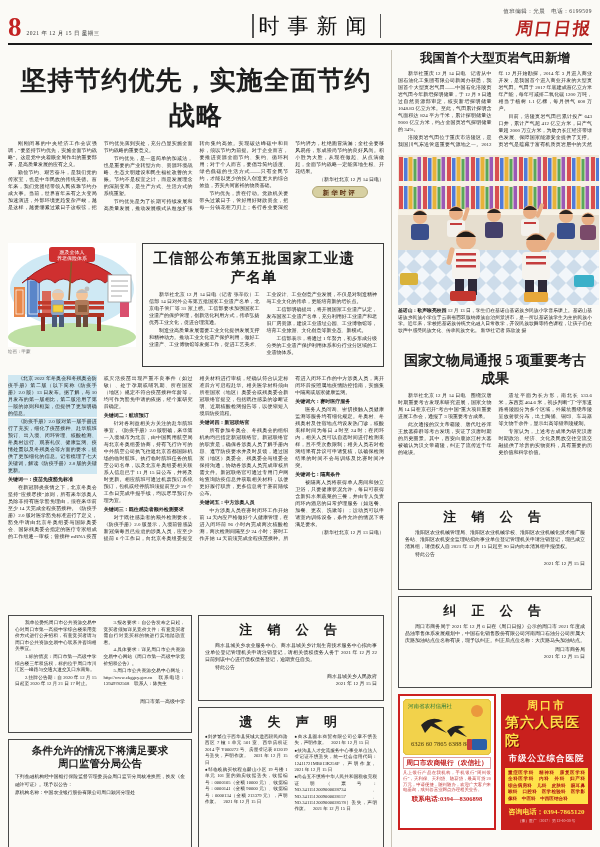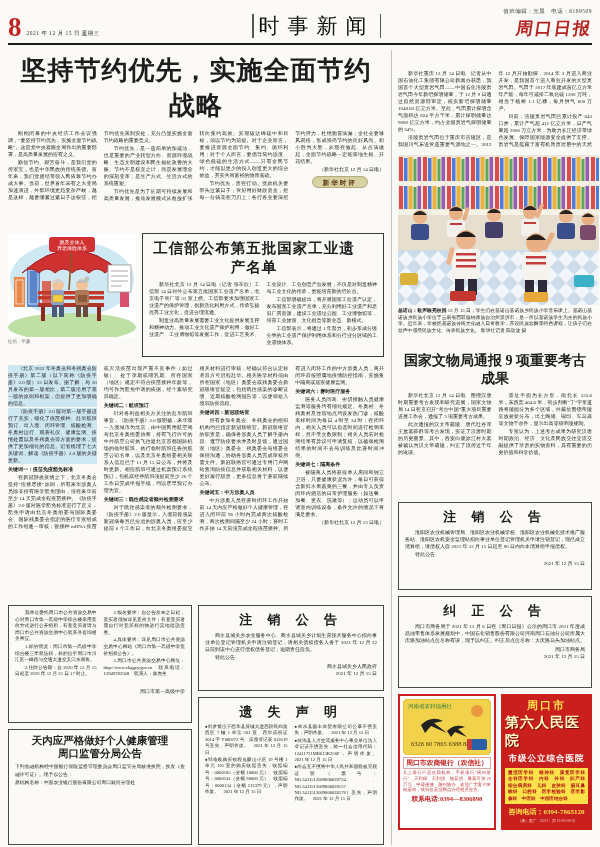--- a/index.html
+++ b/index.html
@@ -20,21 +20,21 @@
   
   .main{display:flex;gap:7px;margin-top:5px;}
   .lcol{width:376px;flex:none;}
   .rcol{flex:1;border-left:1px solid #c9c4b8;padding-left:6px;min-width:0;}
   .tiny{font-size:5px;line-height:7px;text-align:justify;}
   .tiny .para{text-indent:10px;margin:0 0 1px 0;}
   .cols4{column-count:4;column-gap:7px;overflow:hidden;}
   .cols2{column-count:2;column-gap:7px;overflow:hidden;}
   .src{ text-align:right;font-size:5px;margin:1px 0;}
   
-  .lead-title{font-size:26px;font-weight:bold;text-align:center;letter-spacing:1px;margin:3px 0 7px 0;}
+  .lead-title{font-size:26px;font-weight:bold;text-align:center;letter-spacing:1px;margin:13px 0 7px 0;}
   .lead-body{height:96px;}
   .badge{width:fit-content;margin:3px auto 0 auto;background:#d7d0a2;border:1px solid #b3a97a;border-radius:7px;
          font-size:6.5px;font-weight:bold;color:#5d3214;padding:1.5px 10px;letter-spacing:2px;}
   
   .midrow{display:flex;gap:6px;margin-top:7px;height:124px;}
   .cartoon{width:128px;flex:none;}
   .cartoon svg{display:block;background:#fff;}
   .cartoon-cap{font-size:4.5px;color:#777;margin-top:2px;}
   .ind-box{flex:1;border:1.5px solid #3c3c3c;padding:4px 6px;box-sizing:border-box;min-width:0;}
   .ind-title{font-size:14.5px;font-weight:bold;text-align:center;letter-spacing:1px;margin:1px 18px 4px 0;}
@@ -71,21 +71,21 @@
   .rnbox{border:1.5px solid #4a4a4a;padding:4px 6px;margin-top:6px;background:#fbfaf6;}
   
   .ads{display:flex;gap:5px;margin-top:6px;height:136px;}
   .ad-bank{width:98px;flex:none;border:2px solid #cc2020;background:#fff;padding:3px;box-sizing:border-box;
            display:flex;flex-direction:column;align-items:center;}
   .bank-name{color:#c21f1f;font-weight:bold;font-size:6.8px;margin:2px 0 1px;border:1px solid #e0a0a0;padding:0 2px;}
   .bank-pitch{color:#c23a3a;font-size:4.4px;line-height:5.8px;text-align:justify;}
   .bank-phone{color:#c21f1f;font-weight:bold;font-size:6.5px;margin-top:2px;}
   .ad-hosp{flex:1;background:#c9201d;padding:4px 4px;box-sizing:border-box;display:flex;flex-direction:column;align-items:center;min-width:0;}
   .hosp-l1{color:#ffe24a;font-size:11px;font-weight:bold;letter-spacing:2px;}
-  .hosp-l2{color:#fef9c3;font-size:14px;font-weight:bold;letter-spacing:1px;margin-top:1px;text-shadow:1px 1px 0 #7a0e0c;}
+  .hosp-l2{color:#fde047;font-size:14px;font-weight:bold;letter-spacing:1px;margin-top:1px;text-shadow:1px 1px 0 #7a0e0c;}
   .hosp-l3{color:#fff;font-size:8.5px;font-weight:bold;letter-spacing:1px;margin:3px 0;}
   .hosp-dept{background:#ffe24a;color:#b01815;font-size:4.6px;line-height:6.4px;padding:2px 3px;text-align:justify;font-weight:bold;}
   .hosp-phone{color:#ffe24a;font-size:7px;font-weight:bold;margin-top:3px;}
   .hosp-lic{color:#f3c9c8;font-size:3.8px;margin-top:1px;}
 </style>
 </head>
 <body>
 
 <div class="page">
 
@@ -222,21 +222,21 @@
                   <p class="para">5.周口市公共资源交易中心网址：http://www.zkggzy.gov.cn　联系电话：13949782568　联系人：陈先生</p>
                 </div>
             </div>
             <div class="sign">
               <div>周口市第一高级中学</div>
 
             </div>
           </div>
           <div class="nbox" style="flex:1;overflow:hidden;">
             <div class="nbox-title2">
-              <span>天内应严格做好个人健康管理</span><br>
+              <span>条件允许的情况下将满足要求</span><br>
               <span>周口监管分局公告</span>
             </div>
             <div class="cbirc-lines">
               <div>下列金融机构经中国银行保险监督管理委员会周口监管分局核准换照，换发《金融许可证》。现予以公告：</div>
               <div>
                   <div>原机构名称：中国农业银行股份有限公司周口颍河分理处</div>
                 </div>
             </div>
           </div>
         </div>
@@ -265,21 +265,21 @@
             </div>
           </div>
         </div>
       </div>
     </div>
 
     <div class="rcol">
 
       <div>
         <div class="shale-title">
-          <br>
+          <span>我国首个大型页岩气田新增</span><br>
         </div>
         <div class="tiny cols2 shale-body">
           <div>
               <p class="para">新华社重庆 12 月 14 日电　记者从中国石油化工集团有限公司新闻办获悉，我国首个大型页岩气田——中国石化涪陵页岩气田今年新增探明储量，于 12 月 9 日通过自然资源部审定，核实新增探明储量 1048.83 亿立方米。至此，气田累计探明含气面积达 824 平方千米，累计探明储量达 9000 亿立方米，约占全国页岩气探明储量的 34%。</p>
               <p class="para">涪陵页岩气田位于重庆市涪陵区，是我国川气东送管道重要气源地之一。2012 年 12 月开始勘探，2014 年 3 月进入商业开发，是我国首个进入商业开发的大型页岩气田。气田于 2017 年底建成百亿立方米年产能，每年可减排二氧化碳 1200 万吨，相当于植树 1.1 亿棵，每月供气 600 万户。</p>
               <p class="para">目前，涪陵页岩气田已累计投产 643 口井，累计产气超 412 亿立方米，日产气量超 2000 万立方米，为助力长江经济带绿色发展、保障国家能源安全提供了支撑。页岩气是蕴藏于富有机质页岩层中的天然气，以甲烷为主，成分以甲烷为主，是一种清洁、高效的能源资源和化工原料，主要用于居民燃气、城市供热、发电、汽车燃料和化工生产等，用途广泛。</p>
             </div>
         </div>
       </div>
 
@@ -356,21 +356,21 @@
           </g>
         </svg>
         <div class="caption">
           <span class="cap-title">基诺山：歌声嘹亮校园</span>
           <span>12 月 13 日，学生们在基诺山基诺族乡民族小学音乐课上。基诺山基诺族乡民族小学位于云南省西双版纳傣族自治州景洪市，是一所以基诺族学生为主的民族小学。近年来，学校把基诺族传统文化融入日常教学，开设民族歌舞等特色课程，让孩子们在歌声中感受民族文化、传承民族文化。</span>
           <span>新华社记者 陈欣波 摄</span>
         </div>
       </div>
 
       <div>
-        <div class="arch-title">国家文物局通报 9 项重要考古成果</div>
+        <div class="arch-title">国家文物局通报 5 项重要考古成果</div>
         <div class="tiny cols2 arch-body">
           <div>
               <p class="para">新华社北京 12 月 14 日电　围绕汉唐时期重要考古发现和研究进展，国家文物局 14 日在京召开“考古中国”重大项目重要进展工作会，通报了 3 项重要考古成果。</p>
               <p class="para">此次通报的汉文帝霸陵、唐代吐谷浑王族墓葬群等考古发现，实证了汉唐时期的历史图景。其中，西安白鹿原江村大墓被确认为汉文帝霸陵，纠正了流传近千年的讹误。</p>
               <p class="para">遗址平面为长方形，南北长 533.6 米，东西宽 464.6 米，初步判断“丁”字形道路将陵园分为多个区域，外藏坑围绕帝陵呈放射状分布，出土陶俑、铜印、车马器等文物千余件，显示出高等级帝陵规制。</p>
               <p class="para">专家认为，上述考古成果为研究汉唐时期政治、经济、文化及民族交往交流交融提供了珍贵的实物资料，具有重要的历史价值和科学价值。</p>
             </div>
         </div>
       </div>
 

